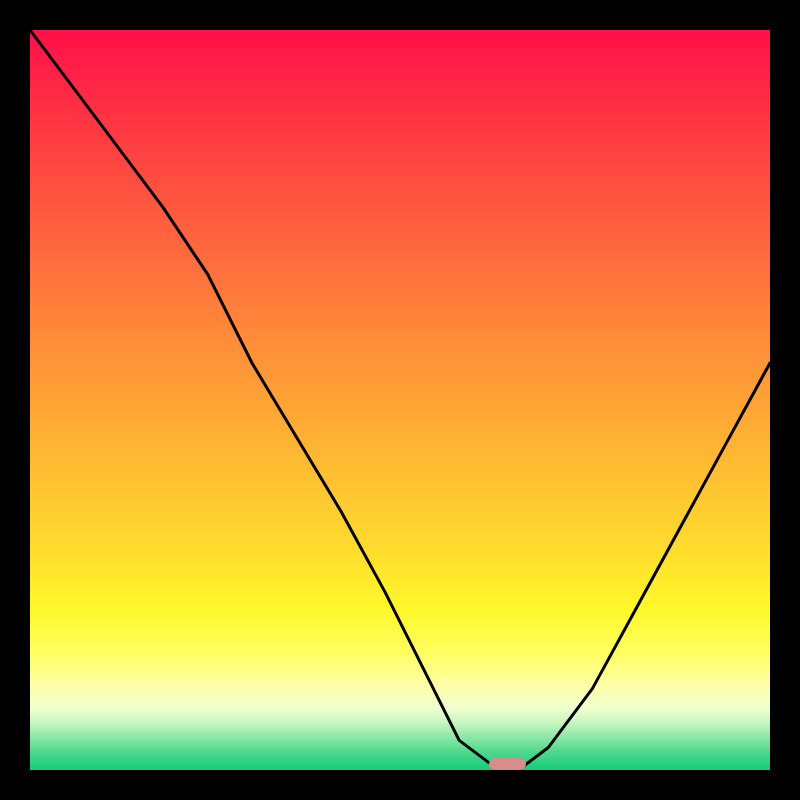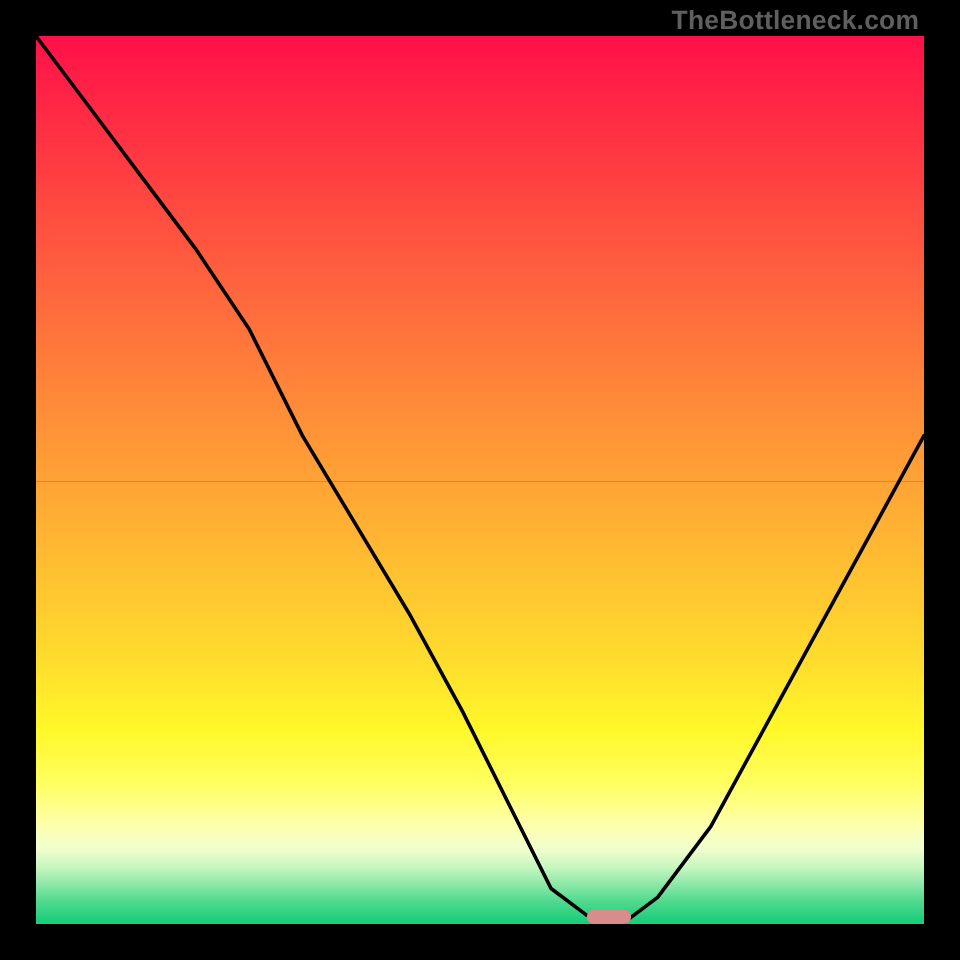--- a/index.html
+++ b/index.html
@@ -429,14 +429,13 @@
         <div class="stripe" style="top: 733.484px; height: 3px; background: rgb(39, 208, 126);"></div>
         <div class="stripe" style="top: 735.489px; height: 3px; background: rgb(33, 207, 123);"></div>
         <div class="stripe" style="top: 737.495px; height: 3px; background: rgb(27, 206, 121);"></div>
         <div class="stripe" style="top: 739.5px; height: 3px; background: rgb(21, 205, 119);"></div>
       </div>
     <svg class="curve" viewBox="0 0 740 740" preserveAspectRatio="none">
       <path id="curve-path" d="M0.0 0.0 L44.4 59.2 L88.8 118.4 L133.2 177.6 L177.6 244.2 L222.0 333.0 L266.4 407.0 L310.8 481.0 L355.2 562.4 L399.6 651.2 L429.2 710.4 L458.8 732.6 L473.6 740.0 L488.4 740.0 L518.0 717.8 L562.4 658.6 L606.8 577.2 L651.2 495.8 L695.6 414.4 L740.0 333.0 " fill="none" stroke="#000" stroke-width="3" stroke-linejoin="round" stroke-linecap="round"></path>
     </svg>
     <div class="marker" id="marker" style="left: 458.8px; width: 37px; top: 728px;"></div>
   </div>
-  <div class="watermark">TheBottleneck.com</div>
 </div>
 
 </body></html>

